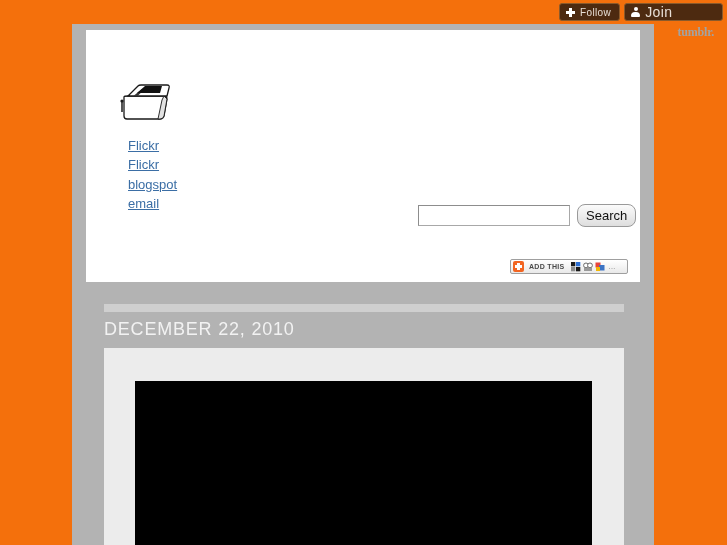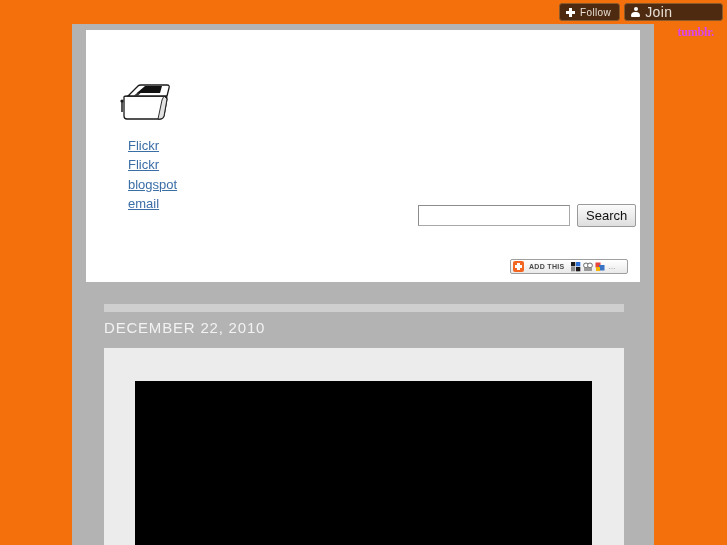--- a/index.html
+++ b/index.html
@@ -76,21 +76,21 @@
     position: absolute;
     left: 0; top: 4.5px;
     width: 9px; height: 5.5px;
     background: #ffffff;
     border-radius: 4px 4px 1px 1px;
   }
   .tumblr-word {
     font-family: "Liberation Serif", serif;
     font-weight: bold;
     font-size: 12px;
-    color: #d946ef;
+    color: #a3a3a3;
     letter-spacing: -0.2px;
     margin-top: 40px;
   }
   .join-word { font-size: 14px; color: #e8dfd6; letter-spacing: .4px; }
 
   
   #page-wrap {
     position: absolute;
     left: 72px;
     top: 24px;
@@ -155,21 +155,21 @@
   }
   #search-button {
     height: 23px;
     padding: 0 8px;
     border: 1px solid #9a9a9a;
     background: linear-gradient(#fbfbfb, #dedede);
     font-size: 13px;
     color: #111;
     cursor: pointer;
     font-family: "Liberation Sans", sans-serif;
-    border-radius: 2px;
+    border-radius: 8px;
   }
 
   
   #addthis {
     position: absolute;
     left: 424px;
     top: 229px;
     width: 118px;
     height: 15px;
     border: 1px solid #9f9f9f;
@@ -224,21 +224,21 @@
     left: 32px;
     top: 280px;
     width: 520px;
     height: 8px;
     background: #cfcfcf;
   }
   #post-date {
     position: absolute;
     left: 32px;
     top: 295px;
-    font-size: 15px;
+    font-size: 18px;
     letter-spacing: .8px;
     color: #f2f2f2;
     font-family: "Liberation Sans", sans-serif;
     white-space: nowrap;
     text-align: right;
   }
 
   #post-box {
     position: absolute;
     left: 32px;

